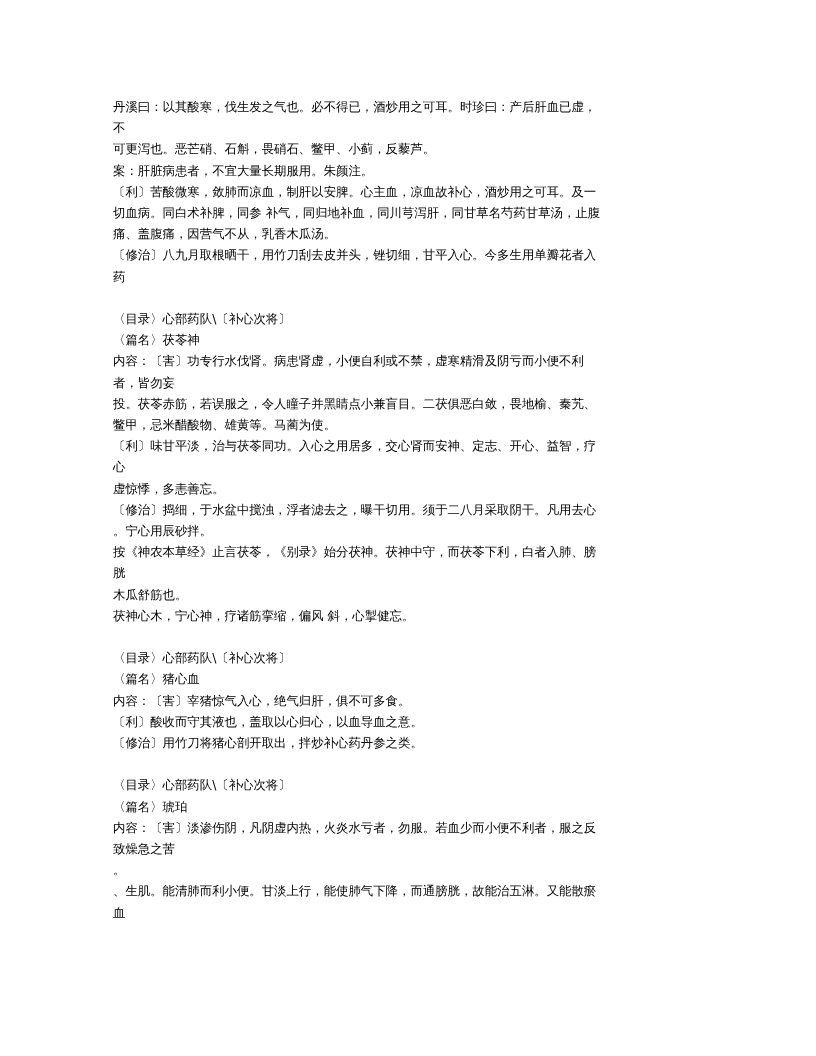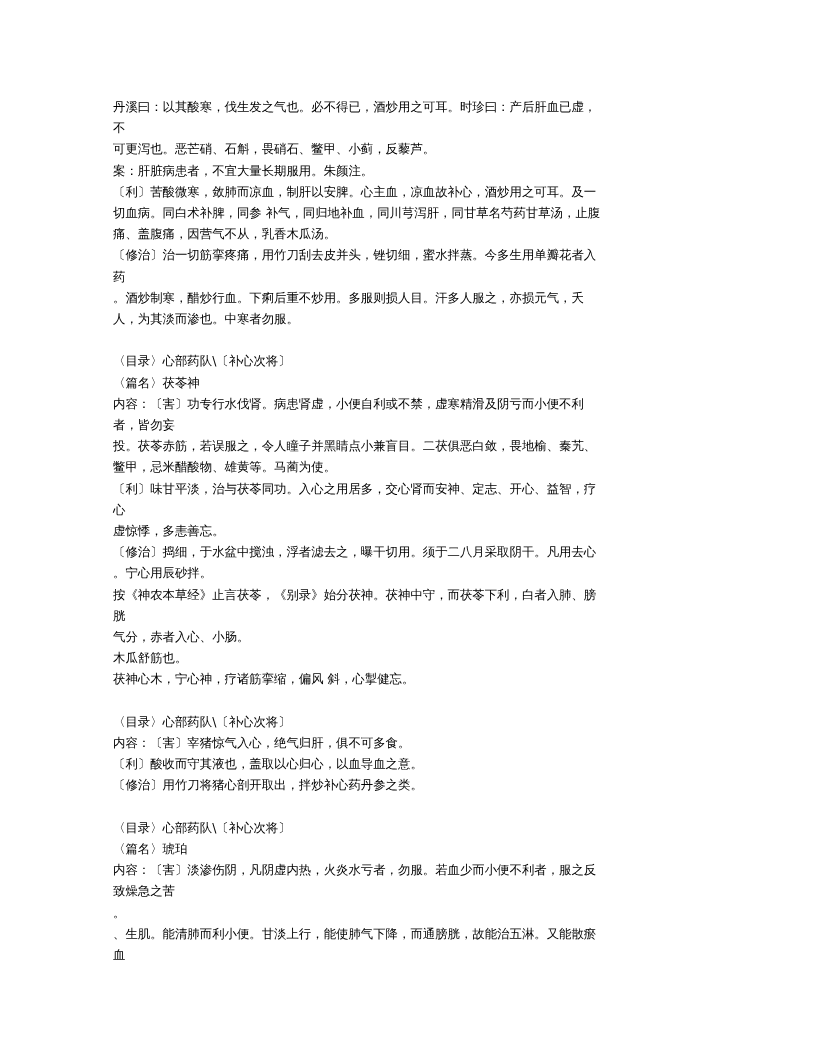--- a/index.html
+++ b/index.html
@@ -36,37 +36,36 @@
 </head>
 <body>
 
 <div class="page">
   <div class="doc-body">
     <p class="para">丹溪曰：以其酸寒，伐生发之气也。必不得已，酒炒用之可耳。时珍曰：产后肝血已虚，不</p>
     <p class="para">可更泻也。恶芒硝、石斛，畏硝石、鳖甲、小蓟，反藜芦。</p>
     <p class="para">案：肝脏病患者，不宜大量长期服用。朱颜注。</p>
     <p class="para">〔利〕苦酸微寒，敛肺而凉血，制肝以安脾。心主血，凉血故补心，酒炒用之可耳。及一</p>
     <p class="para">切血病。同白术补脾，同参 补气，同归地补血，同川芎泻肝，同甘草名芍药甘草汤，止腹痛、盖腹痛，因营气不从，乳香木瓜汤。</p>
-    <p class="para">〔修治〕治一切筋挛疼痛，用竹刀刮去皮并头，锉切细，蜜水拌蒸。今多生用单瓣花者入药</p>
-    <p class="para">。酒炒制寒，醋炒行血。下痢后重不炒用。多服则损人目。汗多人服之，亦损元气，夭人，为其淡而渗也。中寒者勿服。</p>
+    <p class="para">〔修治〕八九月取根晒干，用竹刀刮去皮并头，锉切细，甘平入心。今多生用单瓣花者入药</p>
     <div class="blank-line"></div>
     <p class="para">〈目录〉心部药队\〔补心次将〕</p>
     <p class="para">〈篇名〉茯苓神</p>
     <p class="para">内容：〔害〕功专行水伐肾。病患肾虚，小便自利或不禁，虚寒精滑及阴亏而小便不利者，皆勿妄</p>
     <p class="para">投。茯苓赤筋，若误服之，令人瞳子并黑睛点小兼盲目。二茯俱恶白敛，畏地榆、秦艽、鳖甲，忌米醋酸物、雄黄等。马蔺为使。</p>
     <p class="para">〔利〕味甘平淡，治与茯苓同功。入心之用居多，交心肾而安神、定志、开心、益智，疗心</p>
     <p class="para">虚惊悸，多恚善忘。</p>
     <p class="para">〔修治〕捣细，于水盆中搅浊，浮者滤去之，曝干切用。须于二八月采取阴干。凡用去心</p>
     <p class="para">。宁心用辰砂拌。</p>
     <p class="para">按《神农本草经》止言茯苓，《别录》始分茯神。茯神中守，而茯苓下利，白者入肺、膀胱</p>
-    <p class="para">气分，赤者入心、小肠。</p>
     <p class="para">木瓜舒筋也。</p>
     <p class="para">茯神心木，宁心神，疗诸筋挛缩，偏风 斜，心掣健忘。</p>
     <div class="blank-line"></div>
     <p class="para">〈目录〉心部药队\〔补心次将〕</p>
+    <p class="para">〈篇名〉猪心血</p>
     <p class="para">内容：〔害〕宰猪惊气入心，绝气归肝，俱不可多食。</p>
     <p class="para">〔利〕酸收而守其液也，盖取以心归心，以血导血之意。</p>
     <p class="para">〔修治〕用竹刀将猪心剖开取出，拌炒补心药丹参之类。</p>
     <div class="blank-line"></div>
     <p class="para">〈目录〉心部药队\〔补心次将〕</p>
     <p class="para">〈篇名〉琥珀</p>
     <p class="para">内容：〔害〕淡渗伤阴，凡阴虚内热，火炎水亏者，勿服。若血少而小便不利者，服之反致燥急之苦</p>
     <p class="para">。</p>
     <p class="para">、生肌。能清肺而利小便。甘淡上行，能使肺气下降，而通膀胱，故能治五淋。又能散瘀血</p>
   </div>

